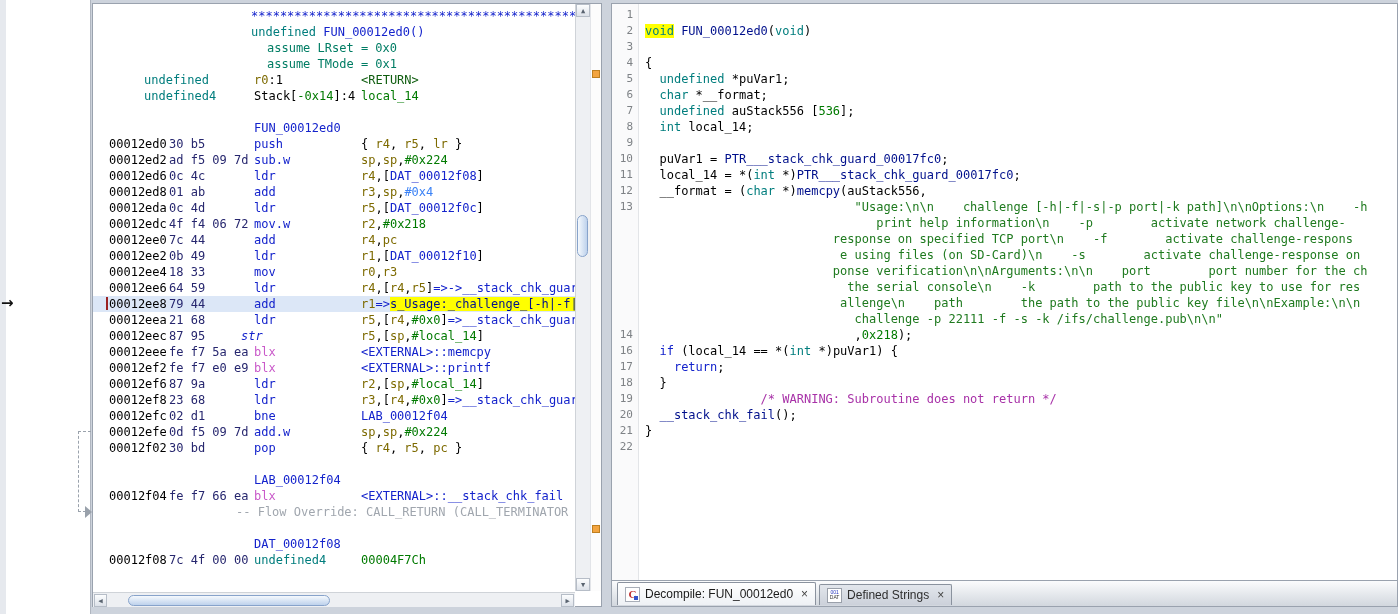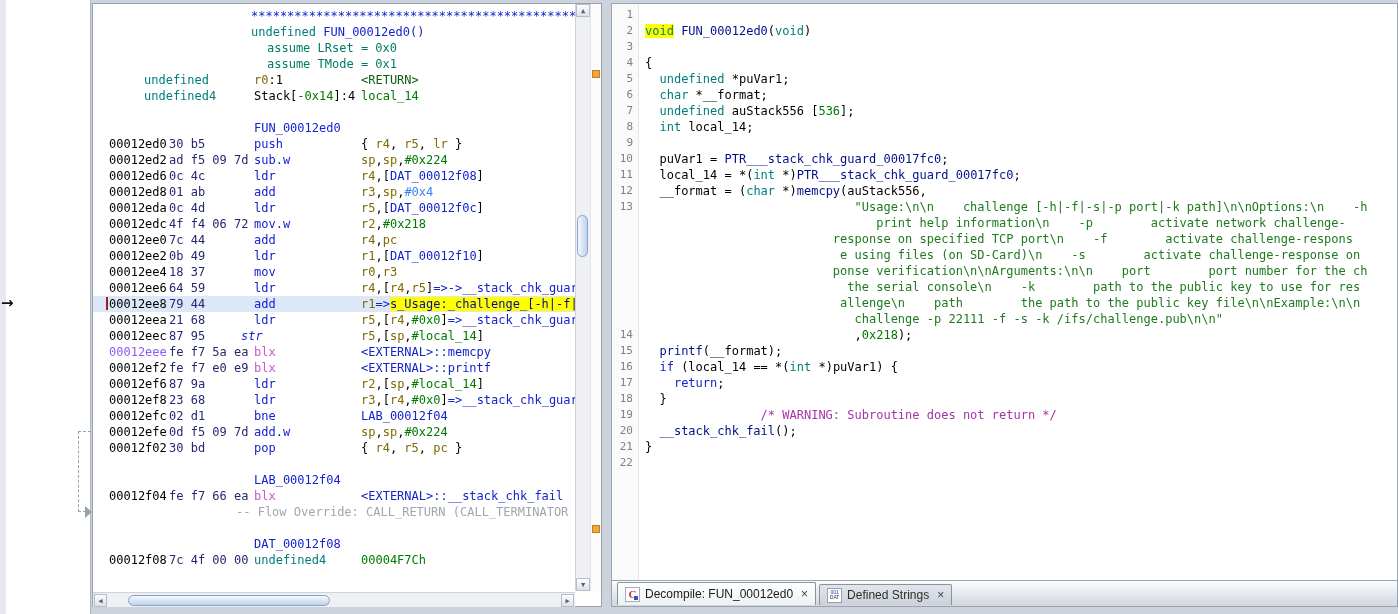--- a/index.html
+++ b/index.html
@@ -141,21 +141,21 @@
           <span class="cell" style="left: 268px;"><span style="color: rgb(125, 106, 0);">r4</span><span style="color: rgb(0, 0, 0);">,</span><span style="color: rgb(125, 106, 0);">pc</span></span>
         </div>
         <div class="lrow">
           <span class="cell" style="left: 16px;"><span style="color: rgb(0, 0, 0);">00012ee2</span></span>
           <span class="cell" style="left: 76px;"><span style="color: rgb(38, 38, 110);">0b 49</span></span>
           <span class="cell" style="left: 161px;"><span style="color: rgb(20, 35, 204);">ldr</span></span>
           <span class="cell" style="left: 268px;"><span style="color: rgb(125, 106, 0);">r1</span><span style="color: rgb(0, 0, 0);">,[</span><span style="color: rgb(20, 35, 204);">DAT_00012f10</span><span style="color: rgb(0, 0, 0);">]</span></span>
         </div>
         <div class="lrow">
           <span class="cell" style="left: 16px;"><span style="color: rgb(0, 0, 0);">00012ee4</span></span>
-          <span class="cell" style="left: 76px;"><span style="color: rgb(38, 38, 110);">18 37</span></span>
+          <span class="cell" style="left: 76px;"><span style="color: rgb(38, 38, 110);">18 33</span></span>
           <span class="cell" style="left: 161px;"><span style="color: rgb(20, 35, 204);">mov</span></span>
           <span class="cell" style="left: 268px;"><span style="color: rgb(125, 106, 0);">r0</span><span style="color: rgb(0, 0, 0);">,</span><span style="color: rgb(125, 106, 0);">r3</span></span>
         </div>
         <div class="lrow">
           <span class="cell" style="left: 16px;"><span style="color: rgb(0, 0, 0);">00012ee6</span></span>
           <span class="cell" style="left: 76px;"><span style="color: rgb(38, 38, 110);">64 59</span></span>
           <span class="cell" style="left: 161px;"><span style="color: rgb(20, 35, 204);">ldr</span></span>
           <span class="cell" style="left: 268px;"><span style="color: rgb(125, 106, 0);">r4</span><span style="color: rgb(0, 0, 0);">,[</span><span style="color: rgb(125, 106, 0);">r4</span><span style="color: rgb(0, 0, 0);">,</span><span style="color: rgb(125, 106, 0);">r5</span><span style="color: rgb(0, 0, 0);">]</span><span style="color: rgb(20, 35, 204);">=&gt;-&gt;__stack_chk_guar</span></span>
         </div>
         <div class="lrow" style="background-color: rgb(220, 231, 247);">
@@ -171,21 +171,21 @@
           <span class="cell" style="left: 161px;"><span style="color: rgb(20, 35, 204);">ldr</span></span>
           <span class="cell" style="left: 268px;"><span style="color: rgb(125, 106, 0);">r5</span><span style="color: rgb(0, 0, 0);">,[</span><span style="color: rgb(125, 106, 0);">r4</span><span style="color: rgb(0, 0, 0);">,</span><span style="color: rgb(0, 122, 0);">#0x0</span><span style="color: rgb(0, 0, 0);">]</span><span style="color: rgb(20, 35, 204);">=&gt;__stack_chk_guar</span></span>
         </div>
         <div class="lrow">
           <span class="cell" style="left: 16px;"><span style="color: rgb(0, 0, 0);">00012eec</span></span>
           <span class="cell" style="left: 76px;"><span style="color: rgb(38, 38, 110);">87 95</span></span>
           <span class="cell" style="left: 148px; font-style: italic;"><span style="color: rgb(20, 35, 204);">str</span></span>
           <span class="cell" style="left: 268px;"><span style="color: rgb(125, 106, 0);">r5</span><span style="color: rgb(0, 0, 0);">,[</span><span style="color: rgb(125, 106, 0);">sp</span><span style="color: rgb(0, 0, 0);">,</span><span style="color: rgb(0, 122, 0);">#local_14</span><span style="color: rgb(0, 0, 0);">]</span></span>
         </div>
         <div class="lrow">
-          <span class="cell" style="left: 16px;"><span style="color: #8b5cf6;">00012eee</span></span>
+          <span class="cell" style="left: 16px;"><span style="color: #000000;">00012eee</span></span>
           <span class="cell" style="left: 76px;"><span style="color: rgb(38, 38, 110);">fe f7 5a ea</span></span>
           <span class="cell" style="left: 161px;"><span style="color: rgb(201, 89, 201);">blx</span></span>
           <span class="cell" style="left: 268px;"><span style="color: rgb(20, 35, 204);">&lt;EXTERNAL&gt;::memcpy</span></span>
         </div>
         <div class="lrow">
           <span class="cell" style="left: 16px;"><span style="color: rgb(0, 0, 0);">00012ef2</span></span>
           <span class="cell" style="left: 76px;"><span style="color: rgb(38, 38, 110);">fe f7 e0 e9</span></span>
           <span class="cell" style="left: 161px;"><span style="color: rgb(201, 89, 201);">blx</span></span>
           <span class="cell" style="left: 268px;"><span style="color: rgb(20, 35, 204);">&lt;EXTERNAL&gt;::printf</span></span>
         </div>
@@ -341,24 +341,20 @@
           <span class="dn"></span>
           <span class="dc"><span style="color: rgb(31, 122, 31);">                           allenge\n    path        the path to the public key file\n\nExample:\n\n</span></span>
         </div>
         <div class="drow">
           <span class="dn"></span>
           <span class="dc"><span style="color: rgb(31, 122, 31);">                             challenge -p 22111 -f -s -k /ifs/challenge.pub\n\n"</span></span>
         </div>
         <div class="drow">
           <span class="dn">14</span>
           <span class="dc"><span style="color: rgb(0, 0, 0);">                             ,</span><span style="color: rgb(0, 122, 0);">0x218</span><span style="color: rgb(0, 0, 0);">);</span></span>
-        </div>
-        <div class="drow">
-          <span class="dn">15</span>
-          <span class="dc"><span style="color: rgb(0, 0, 0);">  </span><span style="color: rgb(0, 16, 140);">printf</span><span style="color: rgb(0, 0, 0);">(</span><span style="color: rgb(0, 0, 0);">__format</span><span style="color: rgb(0, 0, 0);">);</span></span>
         </div>
         <div class="drow">
           <span class="dn">16</span>
           <span class="dc"><span style="color: rgb(0, 0, 0);">  </span><span style="color: rgb(20, 35, 204);">if</span><span style="color: rgb(0, 0, 0);"> (</span><span style="color: rgb(0, 0, 0);">local_14</span><span style="color: rgb(0, 0, 0);"> == *(</span><span style="color: rgb(0, 125, 125);">int</span><span style="color: rgb(0, 0, 0);"> *)</span><span style="color: rgb(0, 0, 0);">puVar1</span><span style="color: rgb(0, 0, 0);">) {</span></span>
         </div>
         <div class="drow">
           <span class="dn">17</span>
           <span class="dc"><span style="color: rgb(0, 0, 0);">    </span><span style="color: rgb(20, 35, 204);">return</span><span style="color: rgb(0, 0, 0);">;</span></span>
         </div>
         <div class="drow">

